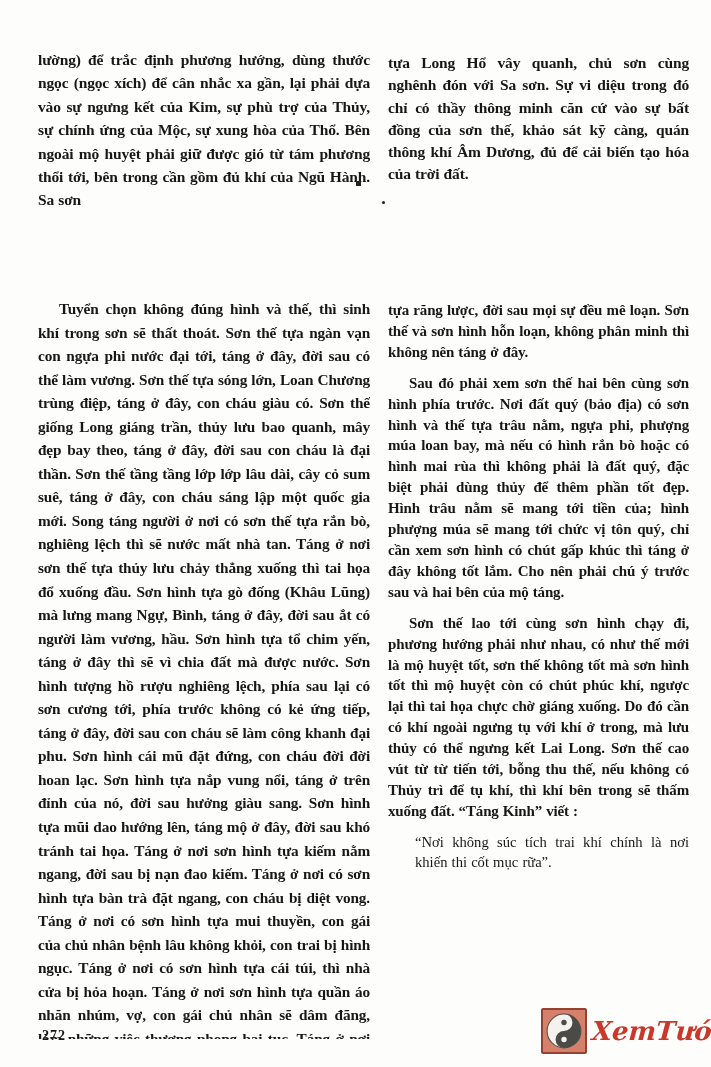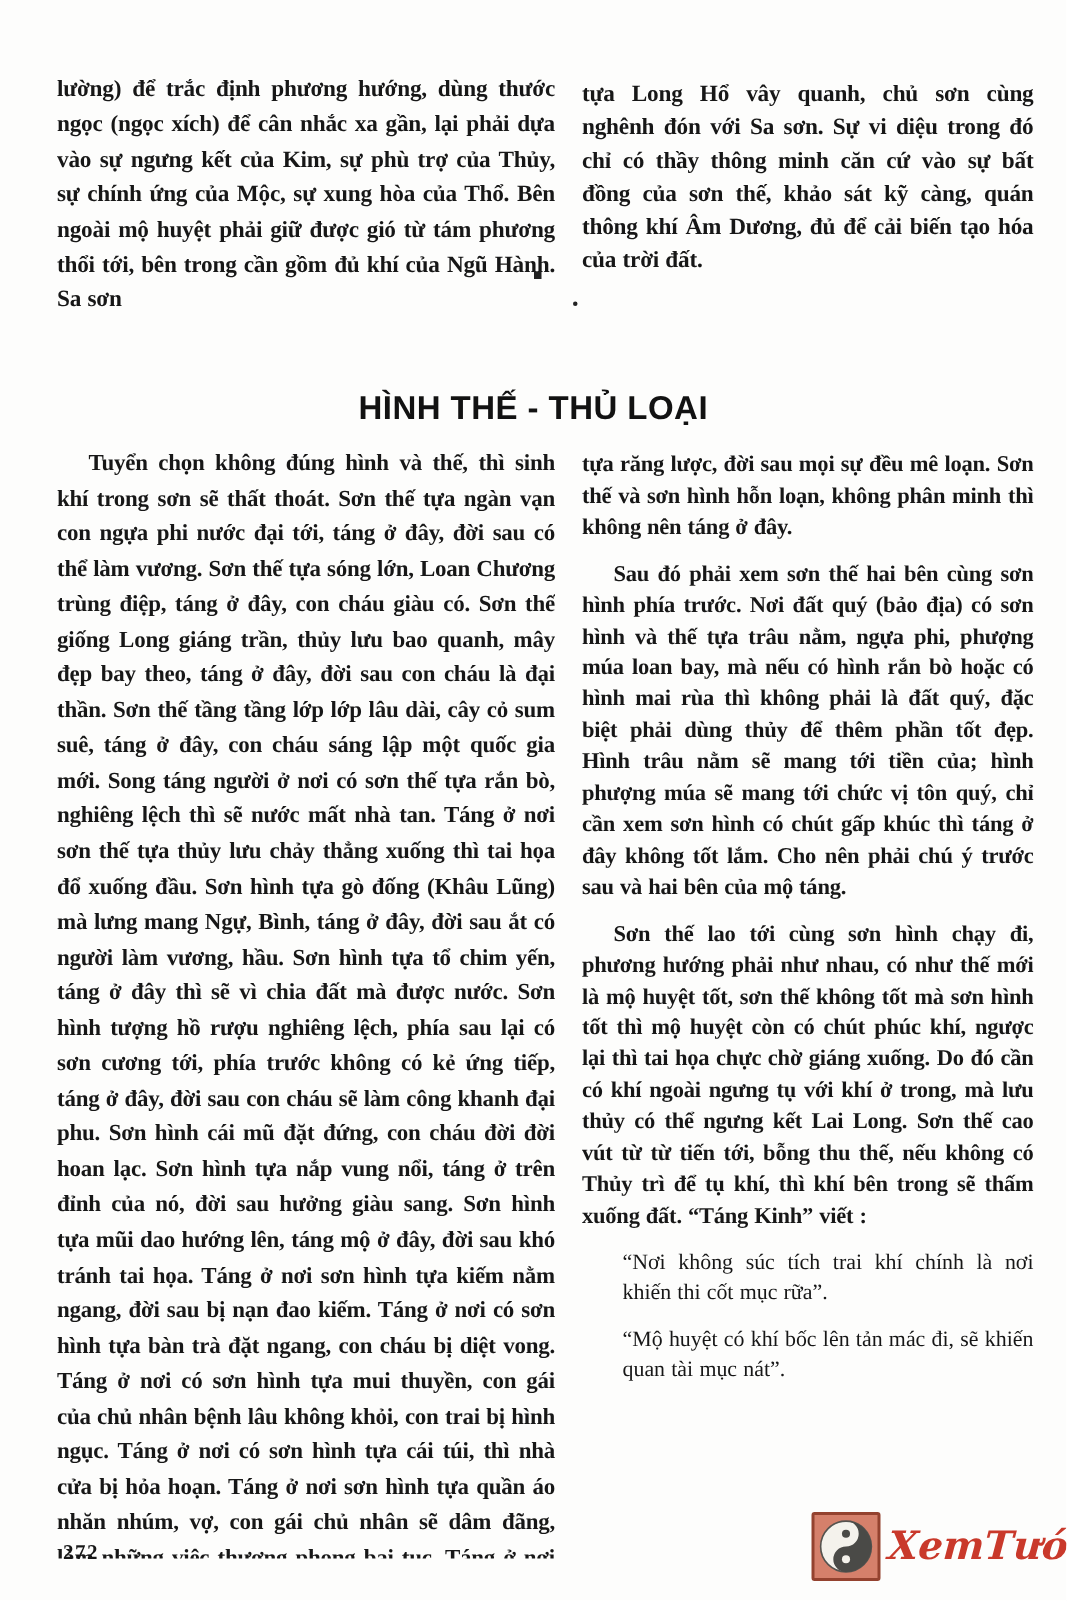--- a/index.html
+++ b/index.html
@@ -80,32 +80,30 @@
     <p class="body-para noindent">tựa Long Hổ vây quanh, chủ sơn cùng nghênh đón với Sa sơn. Sự vi diệu trong đó chỉ có thầy thông minh căn cứ vào sự bất đồng của sơn thế, khảo sát kỹ càng, quán thông khí Âm Dương, đủ để cải biến tạo hóa của trời đất.</p>
   </div>
 
   <div class="txt col-top-left">
     <p class="body-para noindent">lường) để trắc định phương hướng, dùng thước ngọc (ngọc xích) để cân nhắc xa gần, lại phải dựa vào sự ngưng kết của Kim, sự phù trợ của Thủy, sự chính ứng của Mộc, sự xung hòa của Thổ. Bên ngoài mộ huyệt phải giữ được gió từ tám phương thổi tới, bên trong cần gồm đủ khí của Ngũ Hành. Sa sơn</p>
   </div>
 
   <div class="speck speck-a"></div>
   <div class="speck speck-b"></div>
 
-  <h1 class="heading">HÌNH THẾ - THỦ LOẠI</h1>
 
   <div class="txt col-body-left">
     <p class="body-para indent">Tuyển chọn không đúng hình và thế, thì sinh khí trong sơn sẽ thất thoát. Sơn thế tựa ngàn vạn con ngựa phi nước đại tới, táng ở đây, đời sau có thể làm vương. Sơn thế tựa sóng lớn, Loan Chương trùng điệp, táng ở đây, con cháu giàu có. Sơn thế giống Long giáng trần, thủy lưu bao quanh, mây đẹp bay theo, táng ở đây, đời sau con cháu là đại thần. Sơn thế tầng tầng lớp lớp lâu dài, cây cỏ sum suê, táng ở đây, con cháu sáng lập một quốc gia mới. Song táng người ở nơi có sơn thế tựa rắn bò, nghiêng lệch thì sẽ nước mất nhà tan. Táng ở nơi sơn thế tựa thủy lưu chảy thẳng xuống thì tai họa đổ xuống đầu. Sơn hình tựa gò đống (Khâu Lũng) mà lưng mang Ngự, Bình, táng ở đây, đời sau ắt có người làm vương, hầu. Sơn hình tựa tổ chim yến, táng ở đây thì sẽ vì chia đất mà được nước. Sơn hình tượng hồ rượu nghiêng lệch, phía sau lại có sơn cương tới, phía trước không có kẻ ứng tiếp, táng ở đây, đời sau con cháu sẽ làm công khanh đại phu. Sơn hình cái mũ đặt đứng, con cháu đời đời hoan lạc. Sơn hình tựa nắp vung nổi, táng ở trên đỉnh của nó, đời sau hưởng giàu sang. Sơn hình tựa mũi dao hướng lên, táng mộ ở đây, đời sau khó tránh tai họa. Táng ở nơi sơn hình tựa kiếm nằm ngang, đời sau bị nạn đao kiếm. Táng ở nơi có sơn hình tựa bàn trà đặt ngang, con cháu bị diệt vong. Táng ở nơi có sơn hình tựa mui thuyền, con gái của chủ nhân bệnh lâu không khỏi, con trai bị hình ngục. Táng ở nơi có sơn hình tựa cái túi, thì nhà cửa bị hỏa hoạn. Táng ở nơi sơn hình tựa quần áo nhăn nhúm, vợ, con gái chủ nhân sẽ dâm đãng, làm những việc thương phong bại tục. Táng ở nơi có sơn hình</p>
   </div>
 
   <div class="txt col-body-right">
     <p class="noindent">tựa răng lược, đời sau mọi sự đều mê loạn. Sơn thế và sơn hình hỗn loạn, không phân minh thì không nên táng ở đây.</p>
     <p class="indent">Sau đó phải xem sơn thế hai bên cùng sơn hình phía trước. Nơi đất quý (bảo địa) có sơn hình và thế tựa trâu nằm, ngựa phi, phượng múa loan bay, mà nếu có hình rắn bò hoặc có hình mai rùa thì không phải là đất quý, đặc biệt phải dùng thủy để thêm phần tốt đẹp. Hình trâu nằm sẽ mang tới tiền của; hình phượng múa sẽ mang tới chức vị tôn quý, chỉ cần xem sơn hình có chút gấp khúc thì táng ở đây không tốt lắm. Cho nên phải chú ý trước sau và hai bên của mộ táng.</p>
     <p class="indent">Sơn thế lao tới cùng sơn hình chạy đi, phương hướng phải như nhau, có như thế mới là mộ huyệt tốt, sơn thế không tốt mà sơn hình tốt thì mộ huyệt còn có chút phúc khí, ngược lại thì tai họa chực chờ giáng xuống. Do đó cần có khí ngoài ngưng tụ với khí ở trong, mà lưu thủy có thể ngưng kết Lai Long. Sơn thế cao vút từ từ tiến tới, bỗng thu thế, nếu không có Thủy trì để tụ khí, thì khí bên trong sẽ thấm xuống đất. “Táng Kinh” viết :</p>
     <p class="quote">“Nơi không súc tích trai khí chính là nơi khiến thi cốt mục rữa”.</p>
-    <p class="quote">“Mộ huyệt có khí bốc lên tản mác đi, sẽ khiến quan tài mục nát”.</p>
   </div>
 
   <div class="page-number">272</div>
 
   <div class="watermark">
     <span class="yy-box">
       <svg viewBox="0 0 100 100" aria-hidden="true">
         <circle cx="50" cy="50" r="47" fill="#f4f2ec" stroke="#55534f" stroke-width="3"></circle>
         <path fill="#4a4a47" d="M50 3 a47 47 0 0 1 0 94 a23.5 23.5 0 0 1 0 -47 a23.5 23.5 0 0 0 0 -47 z"></path>
         <circle cx="50" cy="26.5" r="7.5" fill="#4a4a47"></circle>

